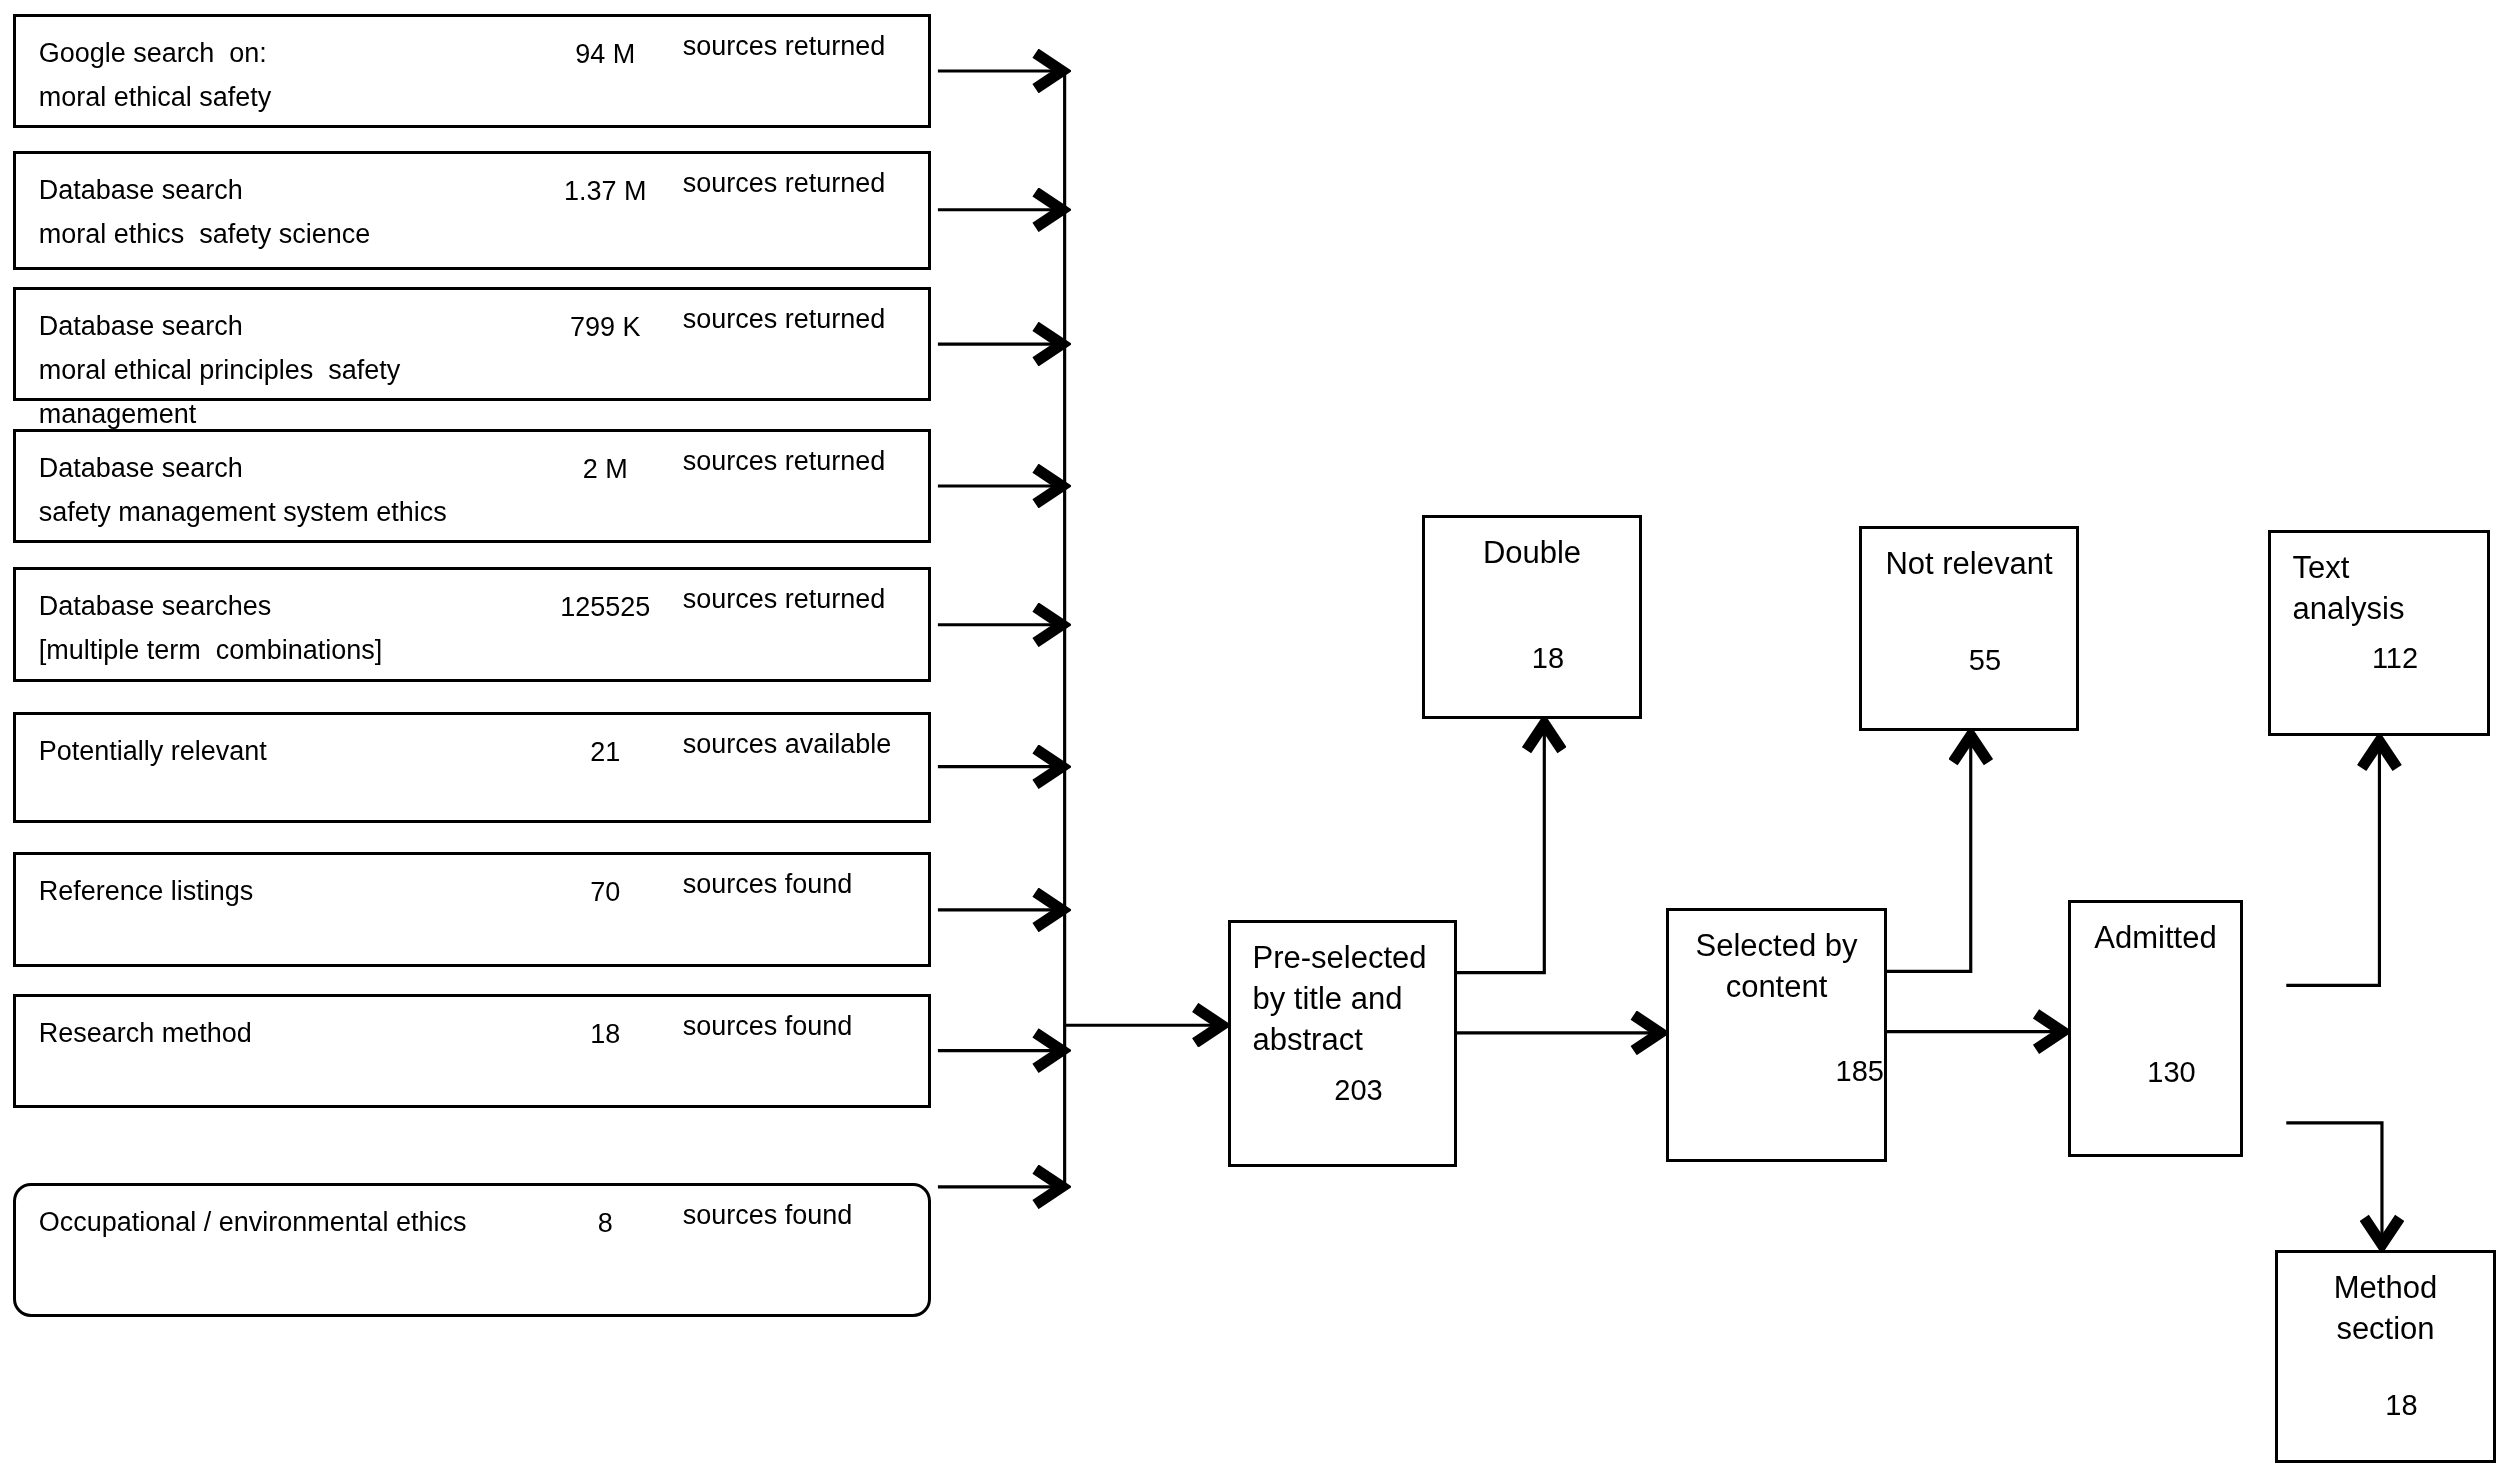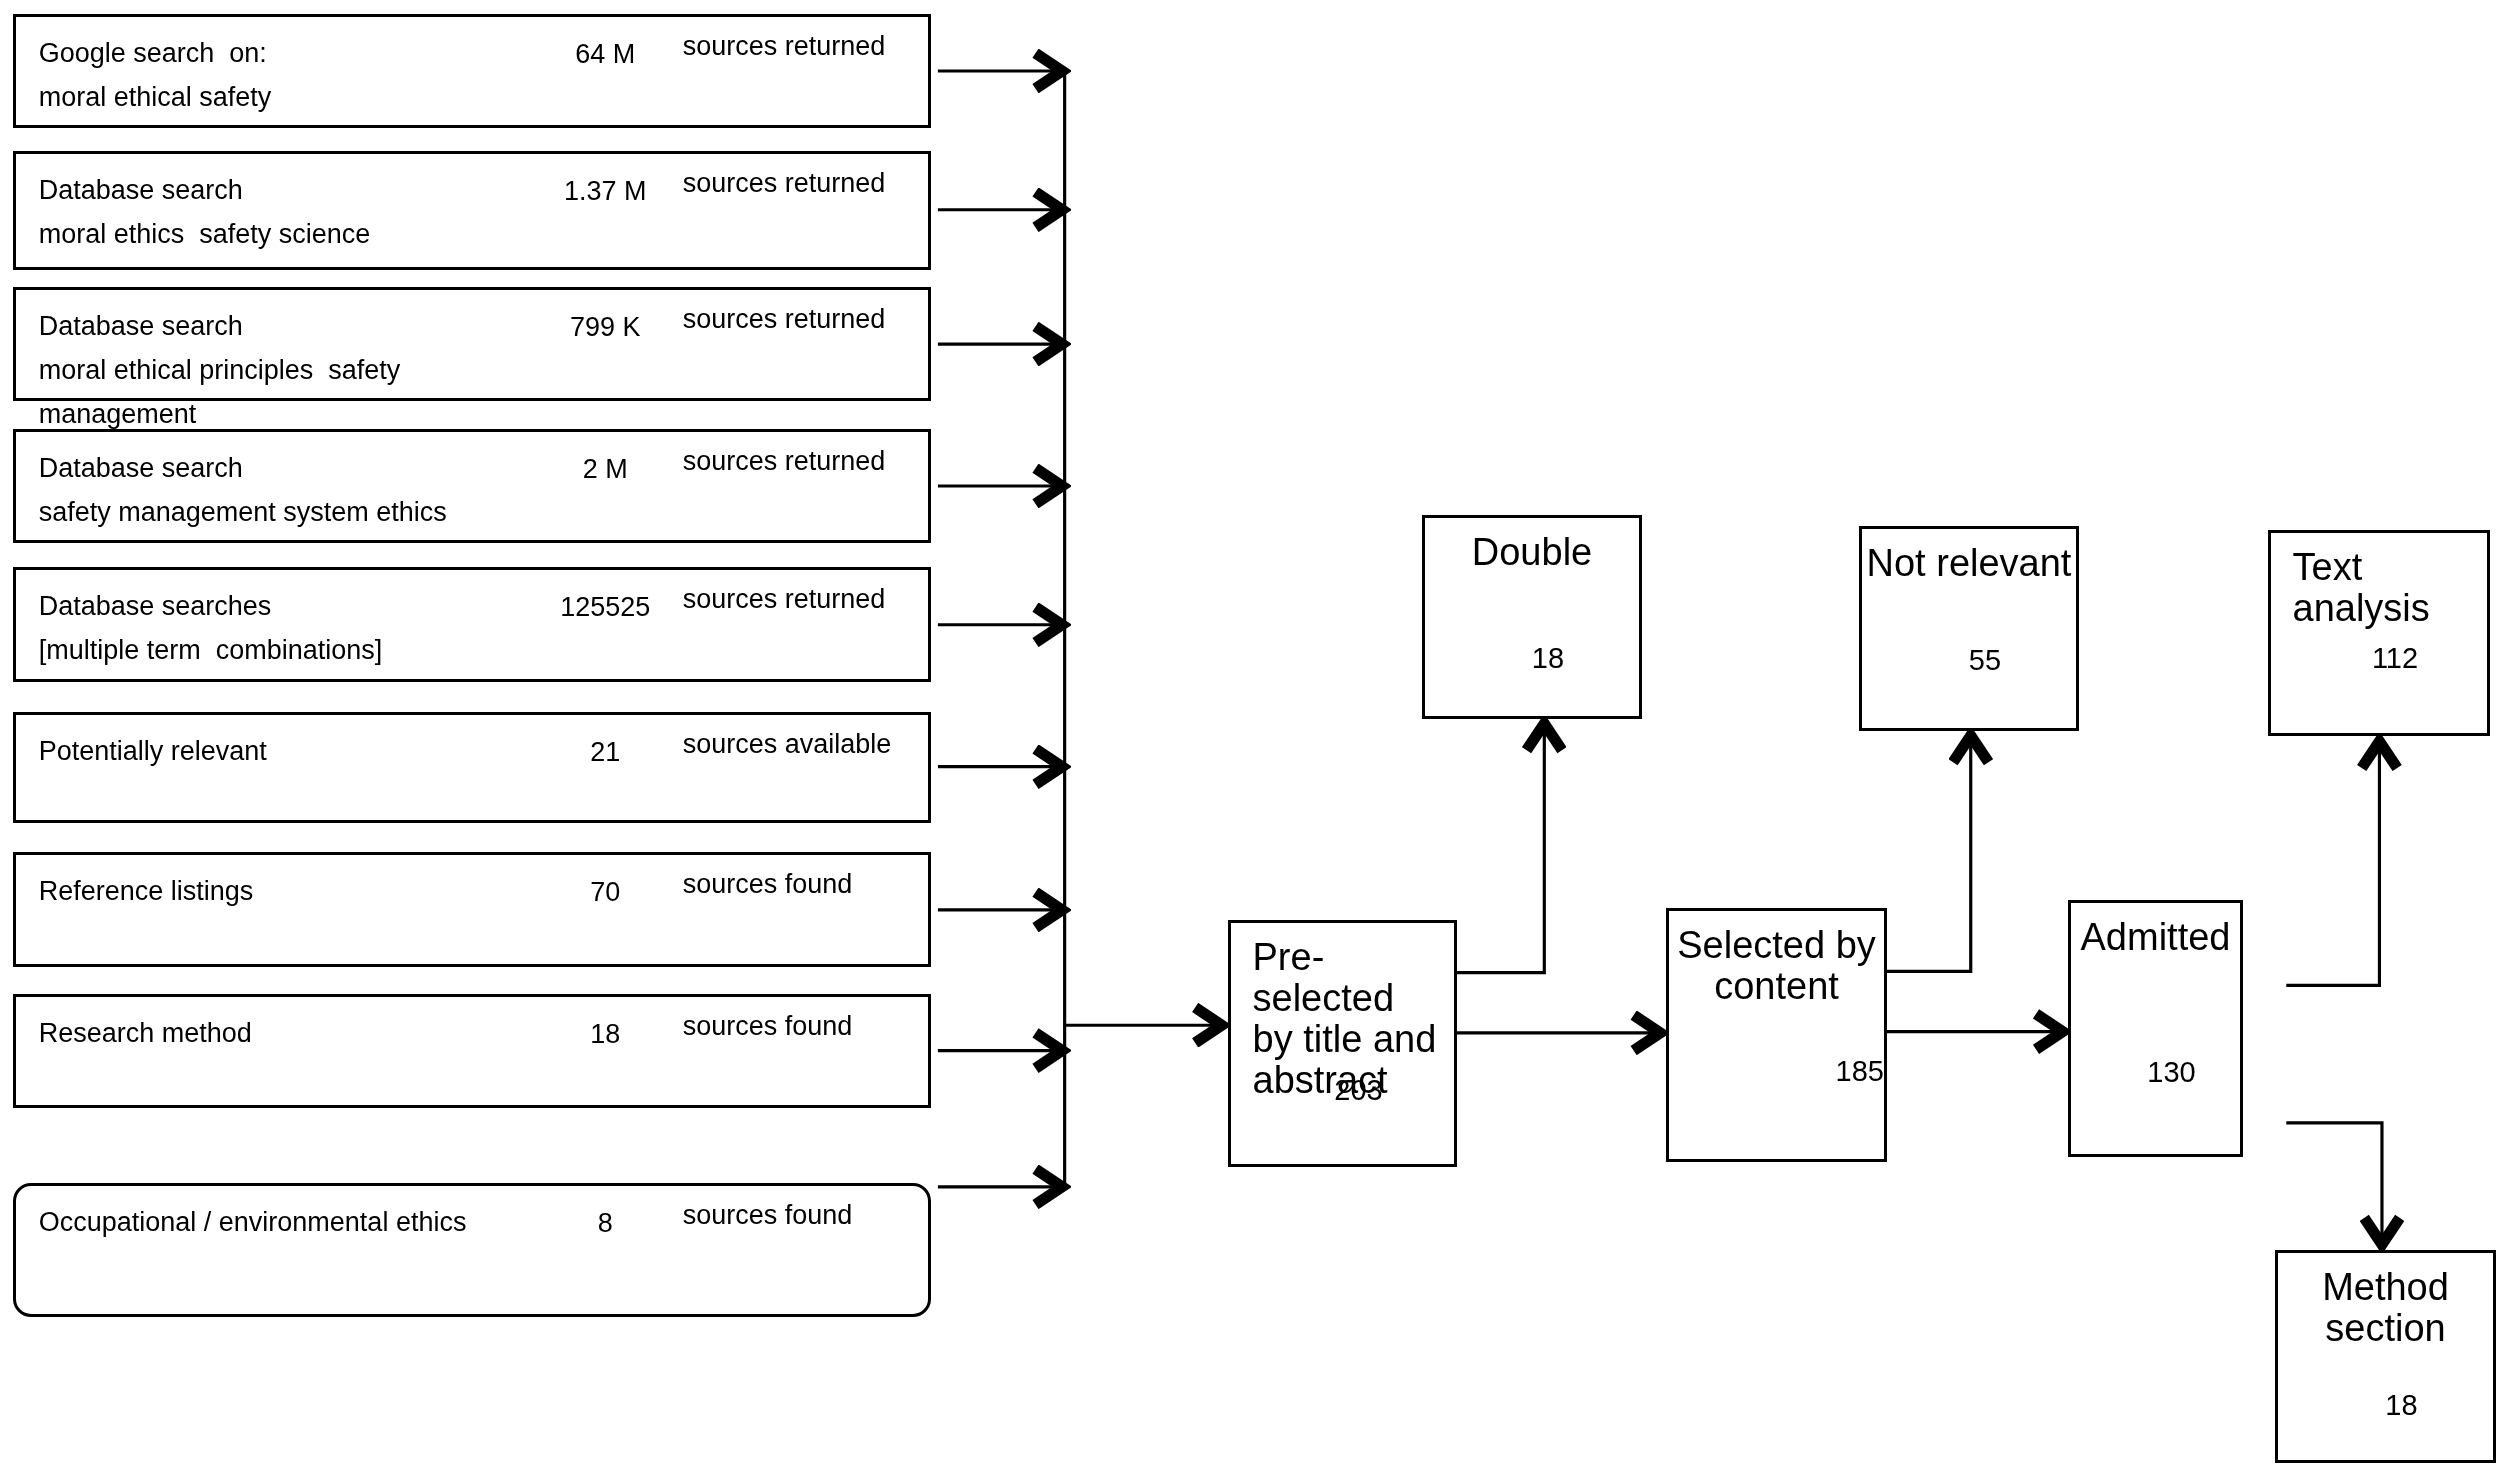--- a/index.html
+++ b/index.html
@@ -50,21 +50,21 @@
     border: 3.2px solid #000;
     box-sizing: border-box;
     background: #fff;
   }
   .fbox .title {
     position: absolute;
     left: 0;
     right: 0;
     top: 14px;
     text-align: center;
-    font-size: 38px;
+    font-size: 31px;
     line-height: 41px;
     white-space: pre-wrap;
   }
   .fbox.align-left .title {
     left: 21.5px;
     right: 5px;
     text-align: left;
   }
   .fbox .count {
     position: absolute;
@@ -113,21 +113,21 @@
     <path d="M2298 1630 L2620 1630" marker-end="url(#chev)"></path>
     <path d="M2977 1533 L3110 1533 L3110 1161" marker-end="url(#chev)"></path>
     <path d="M2977 1628 L3255 1628" marker-end="url(#chev)"></path>
     <path d="M3608 1555 L3755 1555 L3755 1170" marker-end="url(#chev)"></path>
     <path d="M3608 1772 L3759 1772 L3759 1964" marker-end="url(#chev)"></path>
   </svg>
 
   <div class="sbox" style="top:14px;height:114px;">
     <span class="label">Google search  on:
 moral ethical safety</span>
-    <span class="count">64 M</span>
+    <span class="count">94 M</span>
     <span class="suffix">sources returned</span>
   </div>
   <div class="sbox" style="top:151px;height:119px;">
     <span class="label">Database search
 moral ethics  safety science</span>
     <span class="count">1.37 M</span>
     <span class="suffix">sources returned</span>
   </div>
   <div class="sbox" style="top:287px;height:114px;">
     <span class="label">Database search

